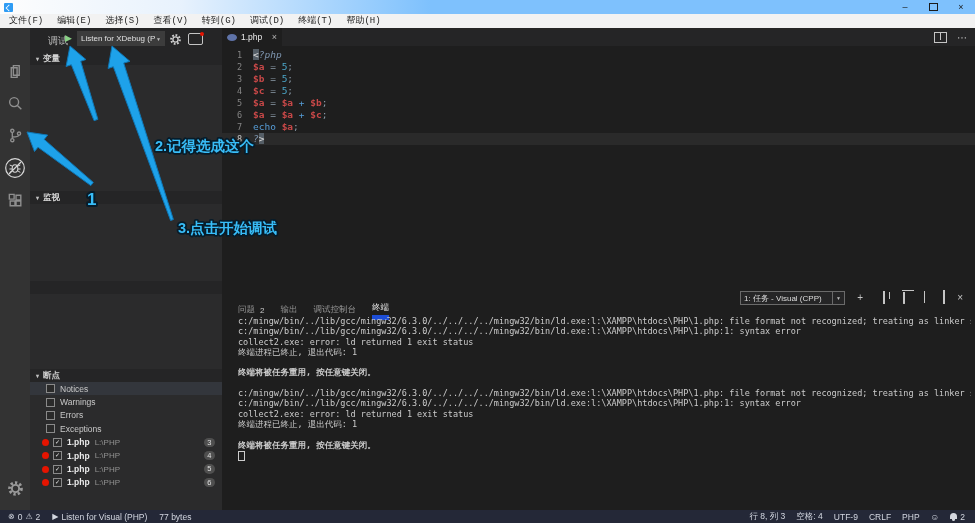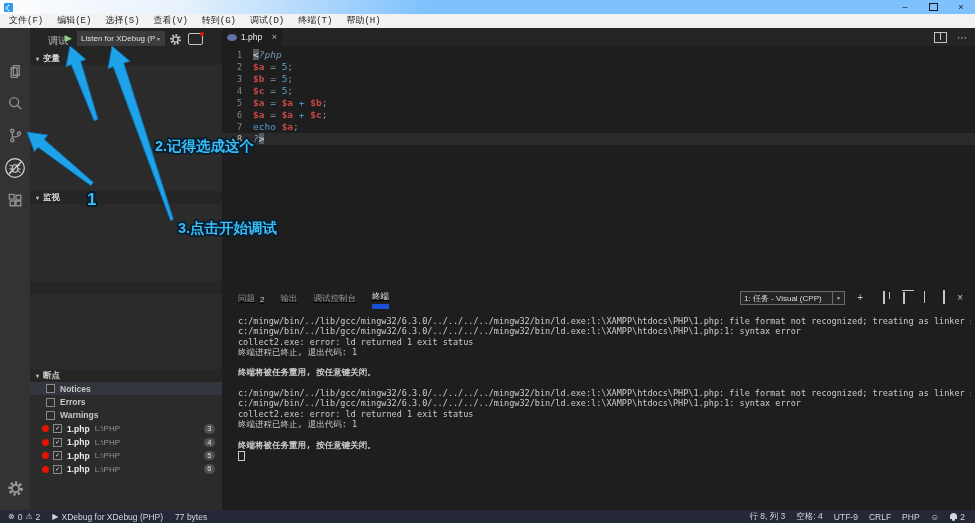--- a/index.html
+++ b/index.html
@@ -42,21 +42,21 @@
   
   .bp-row{display:flex;align-items:center;height:13.4px;padding-left:12px;font-size:8.5px;color:#c8c8c8;position:relative;}
   .bp-row.selected{background:#33363c;}
   .cbx{width:7px;height:7px;border:1px solid #8a8a8a;background:#2a2a2a;margin-right:5px;
     display:flex;align-items:center;justify-content:center;font-size:6px;color:#e8e8e8;line-height:7px;flex:0 0 auto;}
   .bp-dot{width:7px;height:7px;border-radius:50%;background:#e51400;margin-right:4px;flex:0 0 auto;}
   .bp-row .file{color:#eaeaea;font-weight:bold;margin-right:5px;}
   .bp-row .path{color:#929292;font-size:8px;}
   .bp-badge{position:absolute;right:7px;background:#4f4f4f;border-radius:5px;padding:0 3.5px;
     font-size:7.5px;color:#e0e0e0;line-height:9.5px;}
-  .bp-row.filter{padding-left:16px;font-weight:bold;}
+  .bp-row.filter{padding-left:16px;}
   
   .tabbar{position:absolute;left:222px;top:28px;right:0;height:18px;background:#252526;}
   .tab{position:absolute;left:0;top:0;width:60px;height:18px;background:#1e1e1e;
     display:flex;align-items:center;padding:0 5px;box-sizing:border-box;}
   .tab .php-ico{width:10px;height:7px;border-radius:50%;background:#5f73a8;margin-right:4px;flex:0 0 auto;}
   .tab .tlabel{font-size:8.5px;color:#ececec;flex:1;}
   .tab .tclose{font-size:9px;color:#b5b5b5;margin-left:3px;}
   .tabbar-actions{position:absolute;right:8px;top:4px;display:flex;gap:10px;align-items:center;}
   .split-ico{width:11px;height:9px;border:1px solid #c5c5c5;position:relative;}
   .split-ico:after{content:"";position:absolute;left:5px;top:0;width:1px;height:7px;background:#c5c5c5;}
@@ -68,21 +68,21 @@
   .code-row.current .ln{color:#c6c6c6;}
   .tok-tag{color:#7f97b1;font-style:italic;}
   .tok-var{color:#c84848;font-weight:bold;}
   .tok-op{color:#8b9aa8;}
   .tok-num{color:#4ba7c9;}
   .tok-plus{color:#569cd6;}
   .tok-kw{color:#569cd6;}
   .tok-boxed{background:#555e66;color:#d8d8d8;font-style:normal;}
   
   .panel{position:absolute;left:222px;top:288px;right:0;height:222px;background:#1e1e1e;}
-  .panel-tabs{position:absolute;left:16px;top:0;height:21px;display:flex;gap:16px;align-items:flex-end;text-decoration:underline;}
+  .panel-tabs{position:absolute;left:16px;top:12px;height:21px;display:flex;gap:16px;align-items:flex-start;}
   .ptab{font-size:8.5px;color:#969696;display:flex;align-items:center;gap:5px;height:20px;box-sizing:border-box;}
   .ptab.active{color:#e7e7e7;border-bottom:5px solid #1d4ed8;}
   .pbadge{color:#cccccc;font-size:8px;}
   .panel-right{position:absolute;right:0;top:0;height:21px;}
   .task-select{position:absolute;right:130px;top:3px;width:105px;height:14px;background:#252526;
     border:1px solid #6a6a6a;display:flex;align-items:center;justify-content:space-between;
     font-size:8px;color:#dddddd;box-sizing:border-box;padding:0 3px;}
   .task-select .dd{font-size:5px;color:#bbbbbb;border-left:1px solid #6a6a6a;padding-left:3px;line-height:12px;}
   .p-ico{position:absolute;top:4px;color:#c5c5c5;font-size:10px;line-height:12px;}
   .chev-up{width:6px;height:6px;border-left:1.5px solid #c5c5c5;border-top:1.5px solid #c5c5c5;transform:rotate(45deg);margin-top:3px;}
@@ -221,25 +221,29 @@
       <span class="tw">▾</span>
       <span>断点</span>
     </div>
     <div class="sec-body" style="top:354px;height:128px" id="bp-body">
         <div class="bp-row filter selected">
           <span class="cbx"></span>
           <span>Notices</span>
         </div>
         <div class="bp-row filter">
           <span class="cbx"></span>
-          <span>Errors</span>
+          <span>Warnings</span>
         </div>
         <div class="bp-row filter">
           <span class="cbx"></span>
-          <span>Warnings</span>
+          <span>Errors</span>
+        </div>
+        <div class="bp-row filter">
+          <span class="cbx"></span>
+          <span>Exceptions</span>
         </div>
         <div class="bp-row">
           <span class="bp-dot"></span>
           <span class="cbx">✓</span>
           <span class="file">1.php</span>
           <span class="path">L:\PHP</span>
           <span class="bp-badge">3</span>
         </div>
         <div class="bp-row">
           <span class="bp-dot"></span>
@@ -361,21 +365,21 @@
   <div class="statusbar">
     <div class="sb-group">
       <span class="sb-item">
         <span class="sb-ico">⊗</span>
         <span>0</span>
         <span class="sb-ico">⚠</span>
         <span>2</span>
       </span>
       <span class="sb-item">
         <span class="sb-ico">▶</span>
-        <span>XDebug for XDebug (PHP)</span>
+        <span>Listen for Visual (PHP)</span>
       </span>
       <span class="sb-item">
         <span>77 bytes</span>
       </span>
     </div>
     <div class="sb-group" style="gap:11px">
       <span class="sb-item">行 8, 列 3</span>
       <span class="sb-item">空格: 4</span>
       <span class="sb-item">UTF-9</span>
       <span class="sb-item">CRLF</span>

